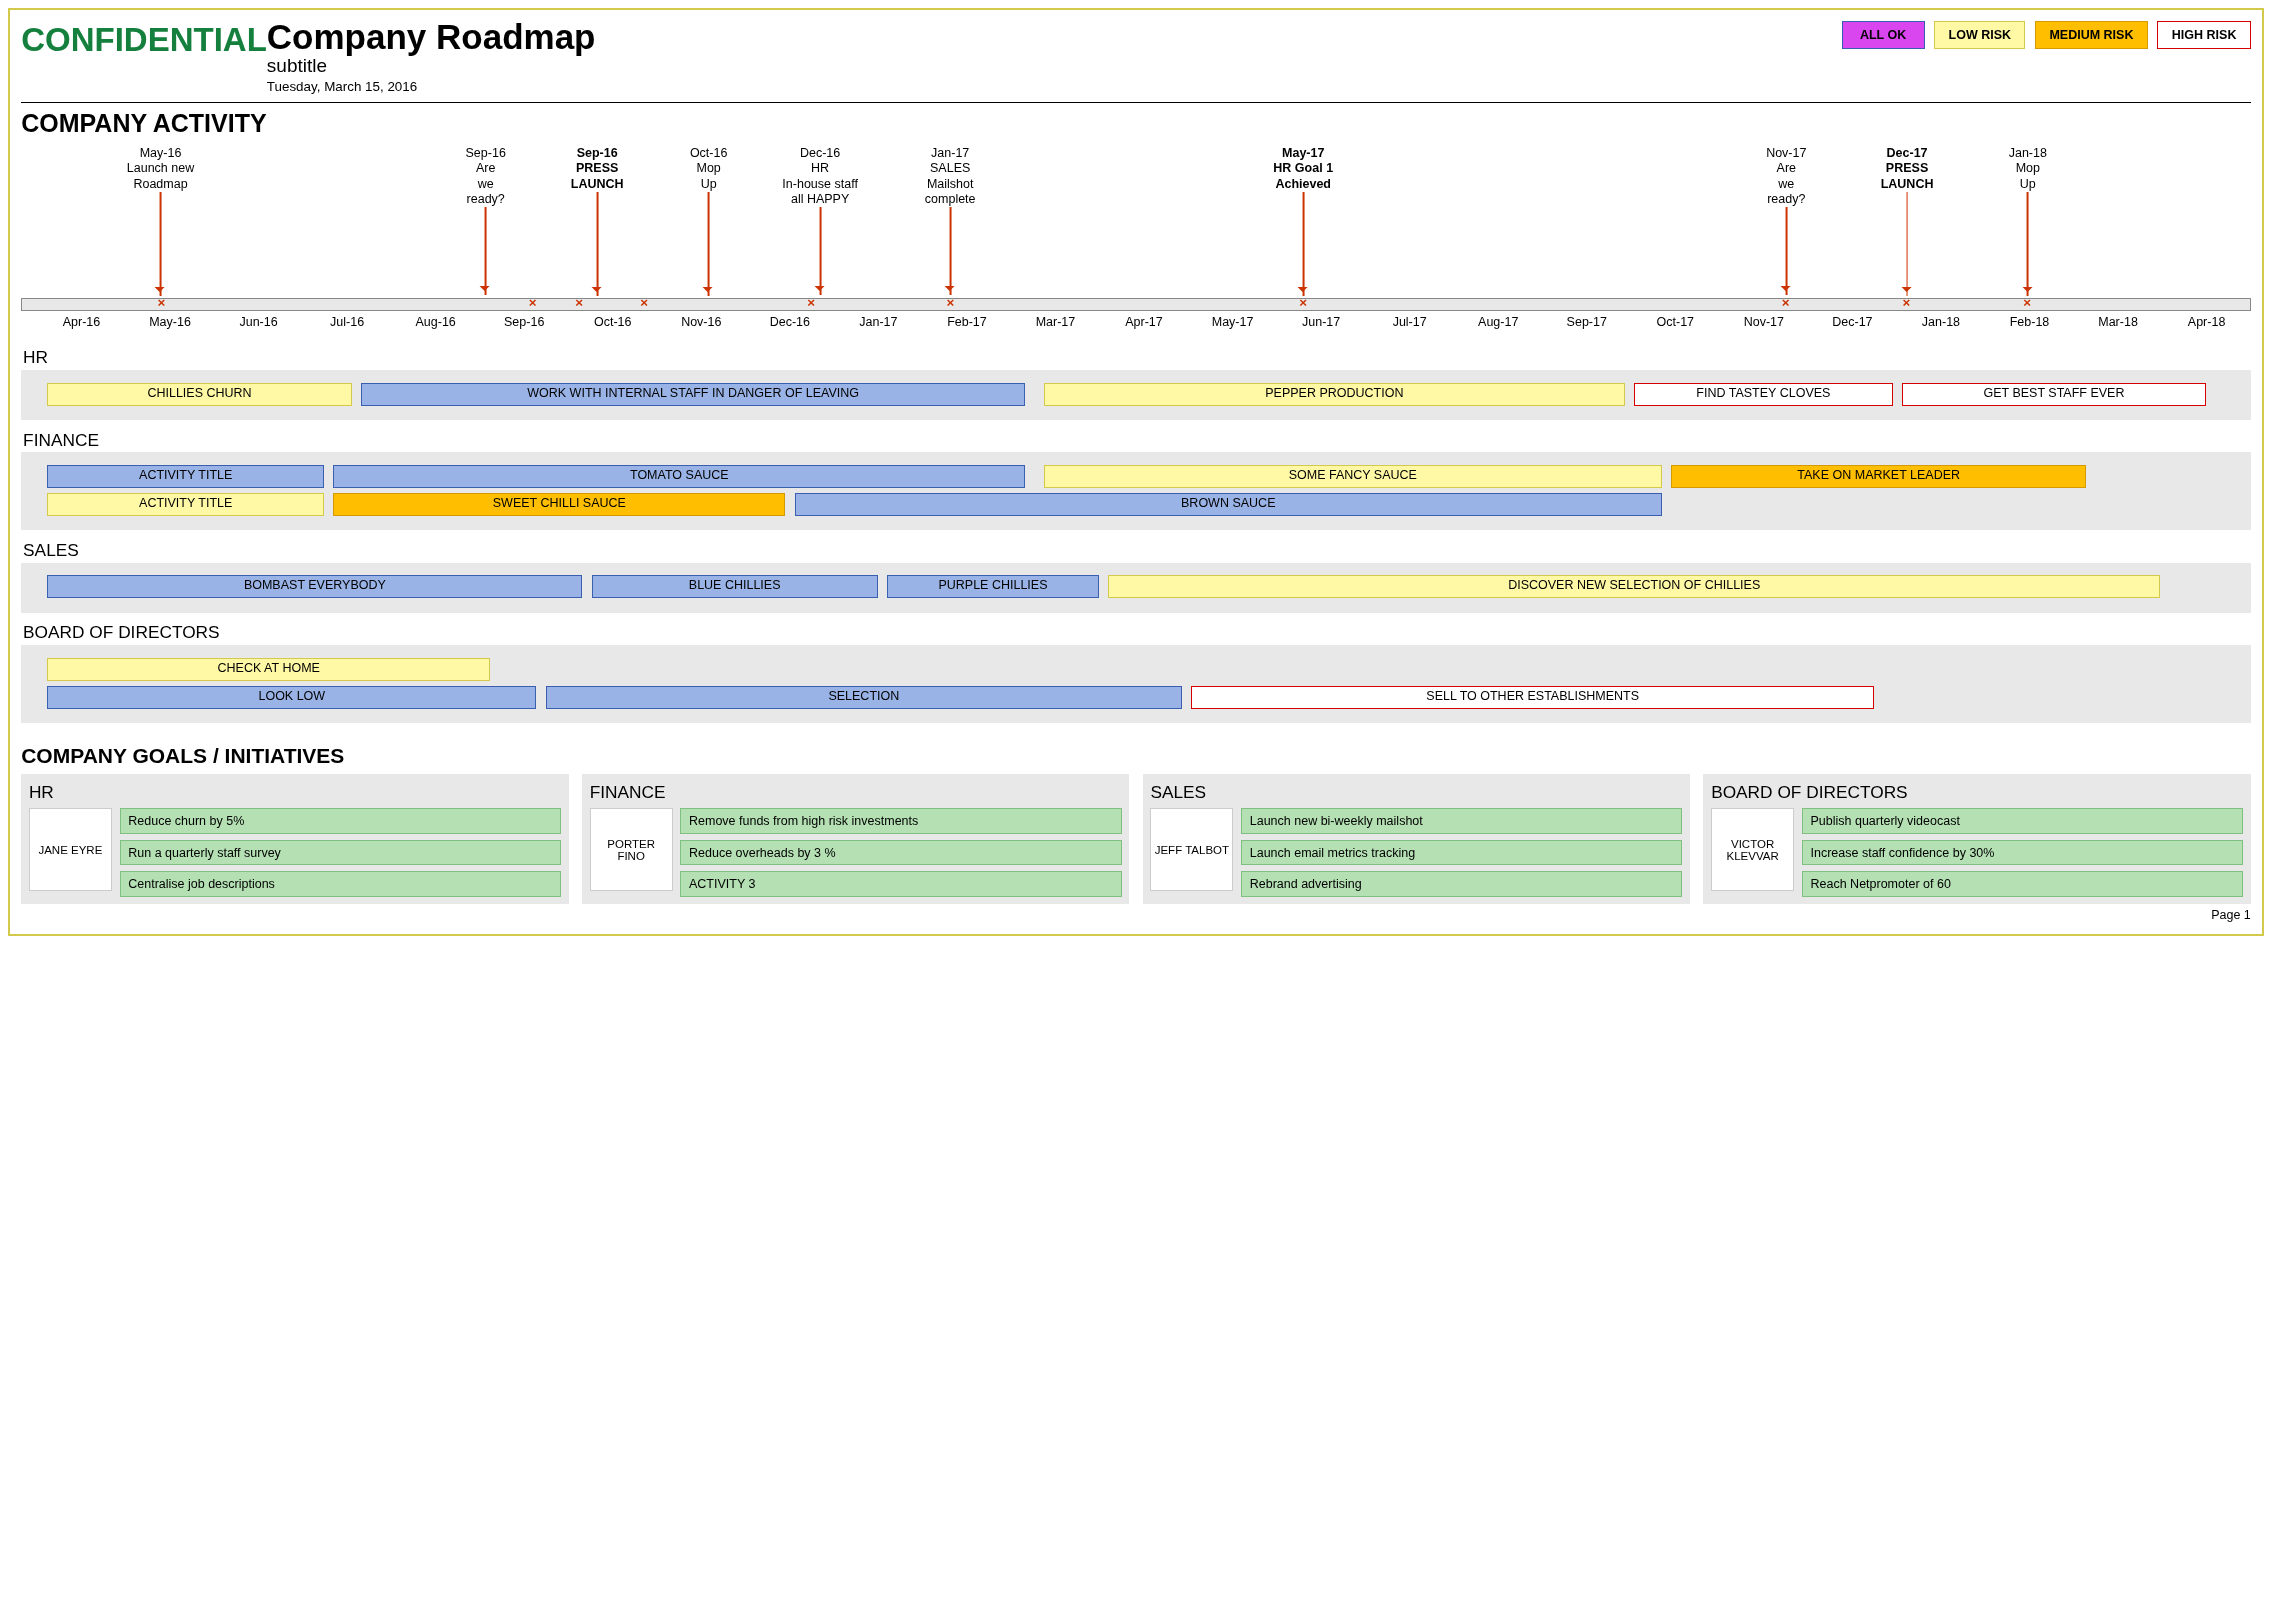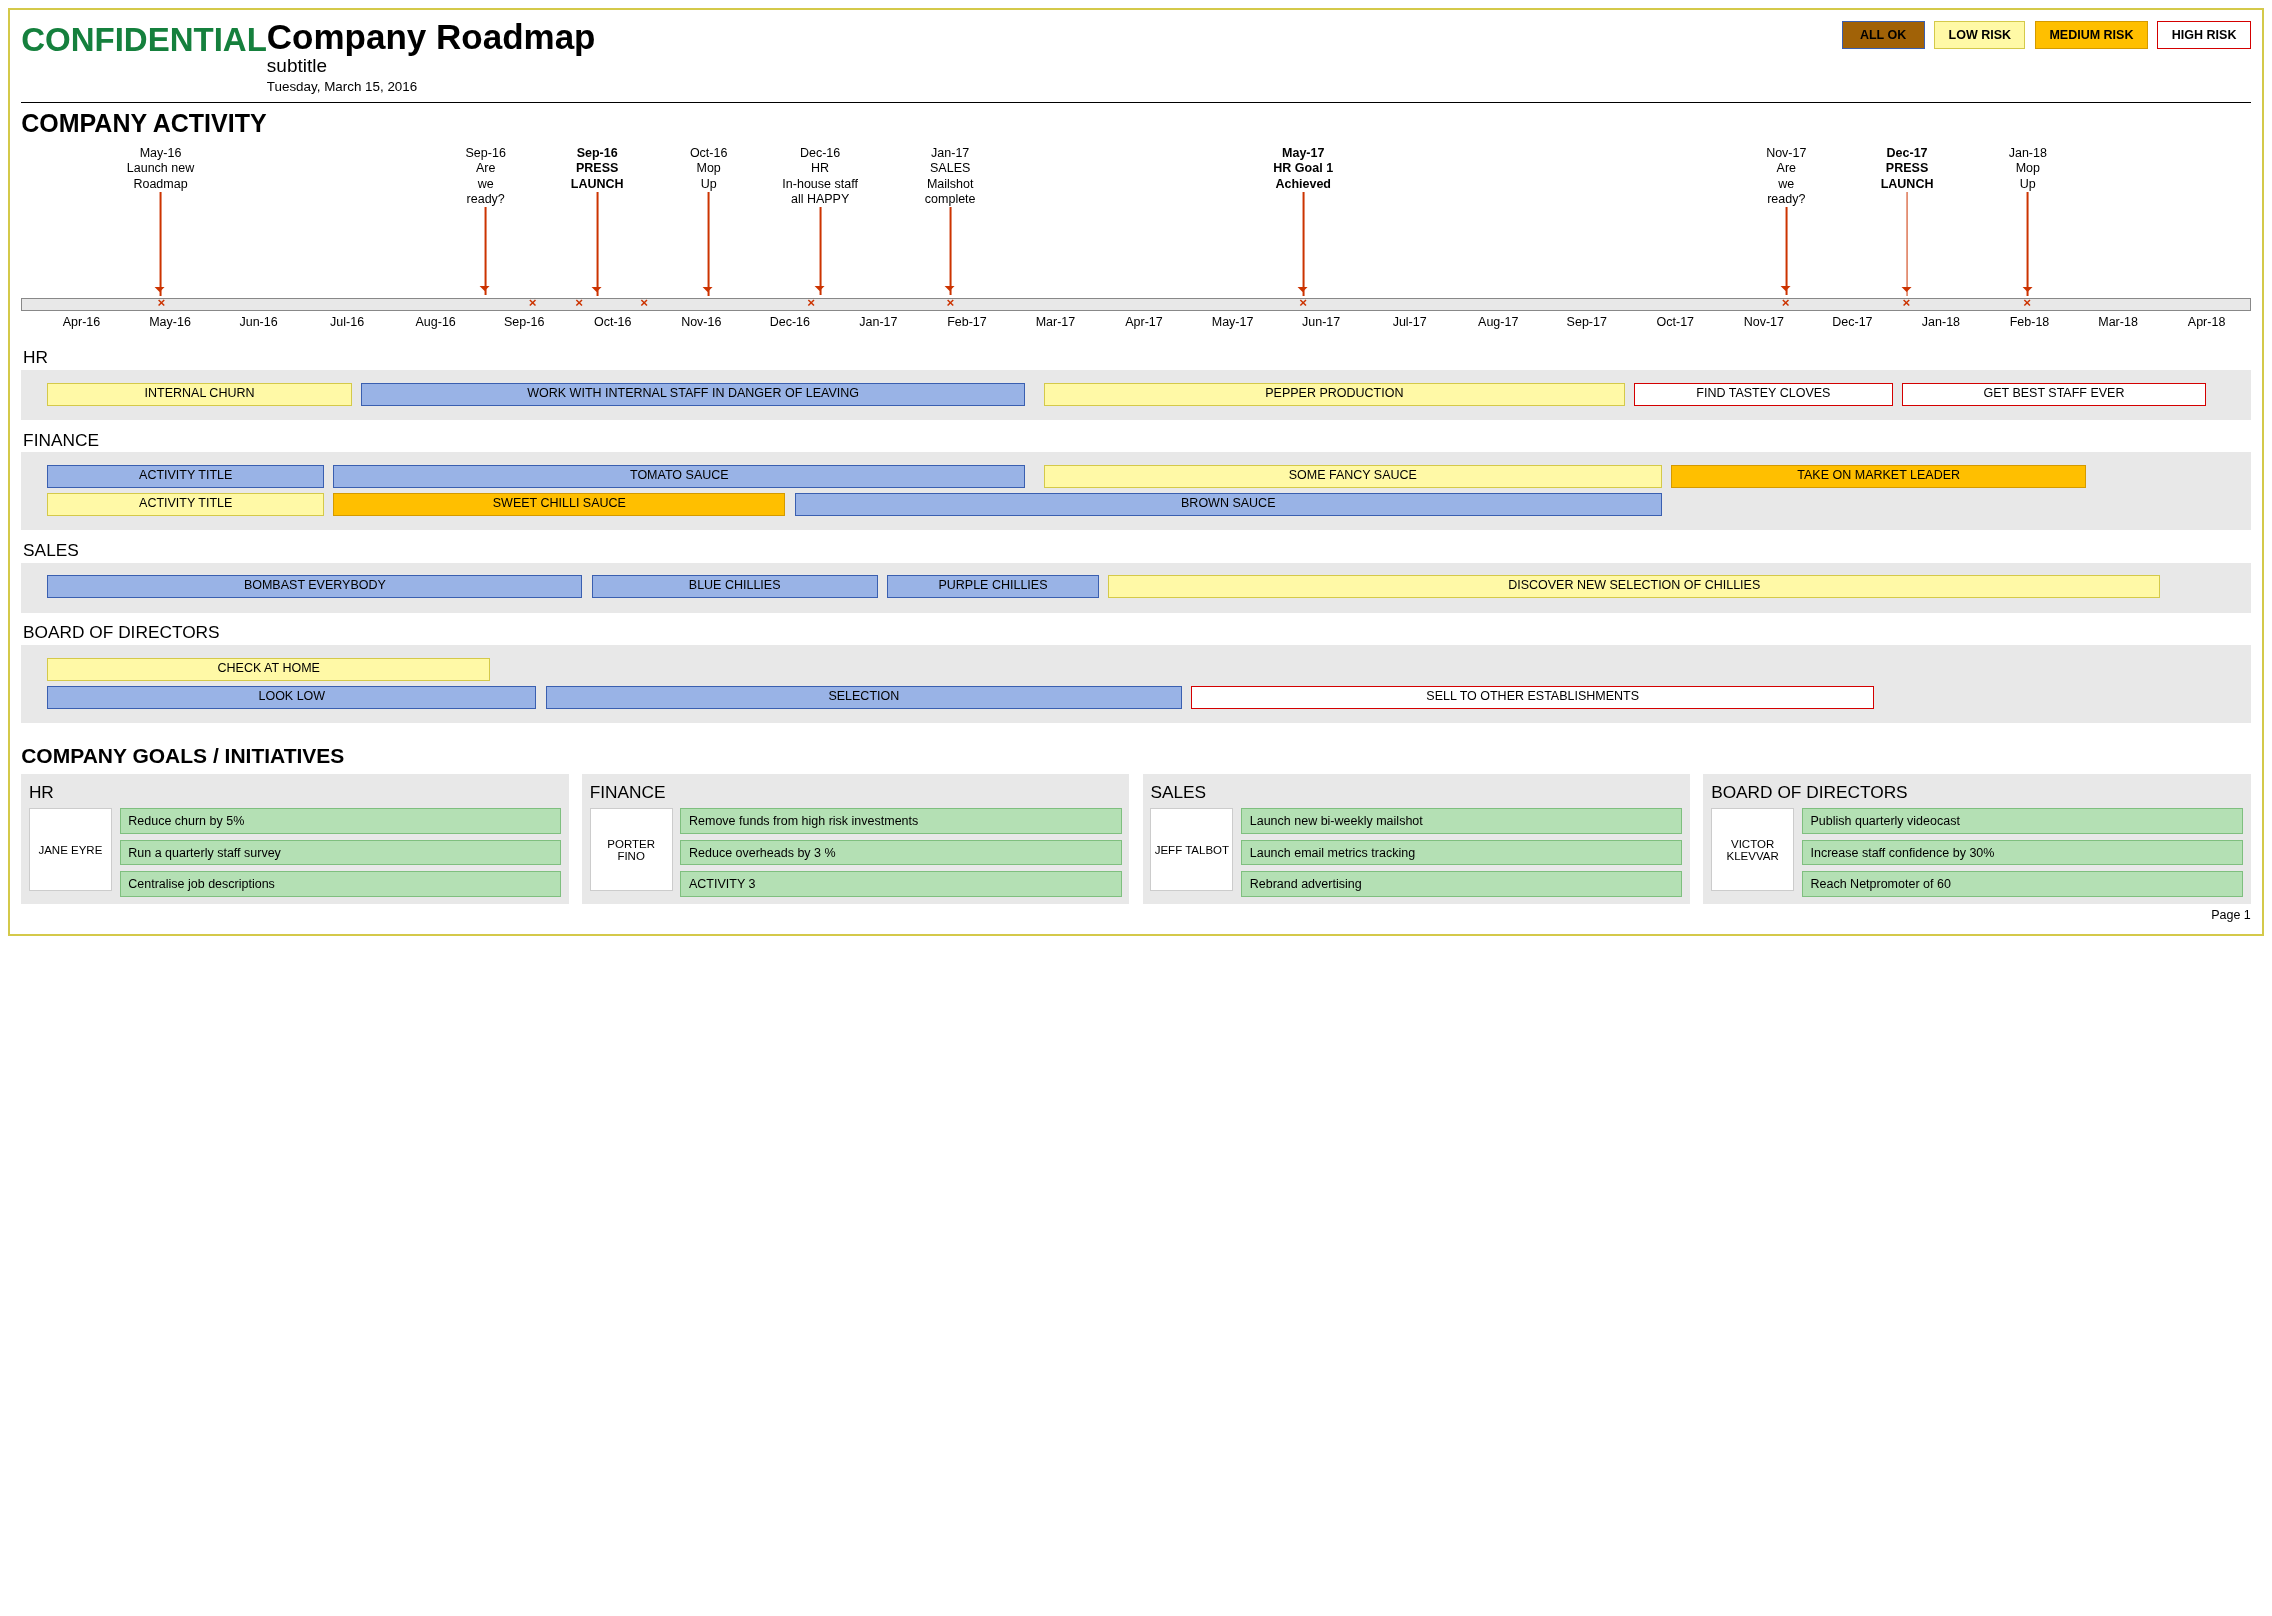--- a/index.html
+++ b/index.html
@@ -6,21 +6,21 @@
   body { font-family: Arial, sans-serif; background: #fff; padding: 7.7px; }
   .page { border: 2.9px solid #d4c94a; padding: 7.7px 11.5px 11.5px; position: relative; }
   .header { display: flex; align-items: flex-start; margin-bottom: 3.8px; }
   .confidential { color: #15803d; font-size: 33px; font-weight: bold; flex: 0 0 auto; margin-top: 3.8px; }
   .title-block { flex: 1; }
   .title { font-size: 35px; font-weight: bold; }
   .subtitle { font-size: 19px; margin-top: -1.9px; }
   .date { font-size: 13.4px; margin-top: 1.9px; }
   .legend { display: flex; gap: 9.6px; margin-top: 3.8px; flex: 0 0 auto; }
   .legend-item { font-size: 12.5px; font-weight: bold; padding: 5.8px 13.4px; border: 1.9px solid; text-align: center; min-width: 83px; }
-  .lg-ok   { background:#a16207; border-color:#3a5fb0; }
+  .lg-ok   { background:#d946ef; border-color:#3a5fb0; }
   .lg-low  { background:#fff9a6; border-color:#d4c94a; }
   .lg-med  { background:#ffbf00; border-color:#d49a00; }
   .lg-high { background:#ffffff; border-color:#d40000; }
   hr.sep { margin: 7.7px 0 5.8px; border: none; border-top: 1px solid #000; }
   .section-title { font-size: 25px; font-weight: bold; margin: 3.8px 0 7.7px; }
   .section-title-sm { font-size: 21px; font-weight: bold; margin: 9.6px 0 5.8px; }
 
   
   .timeline-wrap { position: relative; height: 192px; }
   .milestones { position: absolute; inset: 0; }
@@ -183,21 +183,21 @@
         <div class="tl-tick">Feb-18</div>
         <div class="tl-tick">Mar-18</div>
         <div class="tl-tick">Apr-18</div>
       </div>
   </div>
 
   <div id="lanes">
       <div class="lane-title">HR</div>
       <div class="lane">
         <div class="bar-row">
-          <div class="bar c-yellow" style="left: 0.833333%; width: 13.75%;">INTERNAL CHURN</div>
+          <div class="bar c-yellow" style="left: 0.833333%; width: 13.75%;">CHILLIES CHURN</div>
           <div class="bar c-blue" style="left: 15%; width: 30%;">WORK WITH INTERNAL STAFF IN DANGER OF LEAVING</div>
           <div class="bar c-yellow" style="left: 45.8333%; width: 26.25%;">PEPPER PRODUCTION</div>
           <div class="bar c-red" style="left: 72.5%; width: 11.6667%;">FIND TASTEY CLOVES</div>
           <div class="bar c-red" style="left: 84.5833%; width: 13.75%;">GET BEST STAFF EVER</div>
         </div>
       </div>
       <div class="lane-title">FINANCE</div>
       <div class="lane">
         <div class="bar-row">
           <div class="bar c-blue" style="left: 0.833333%; width: 12.5%;">ACTIVITY TITLE</div>

